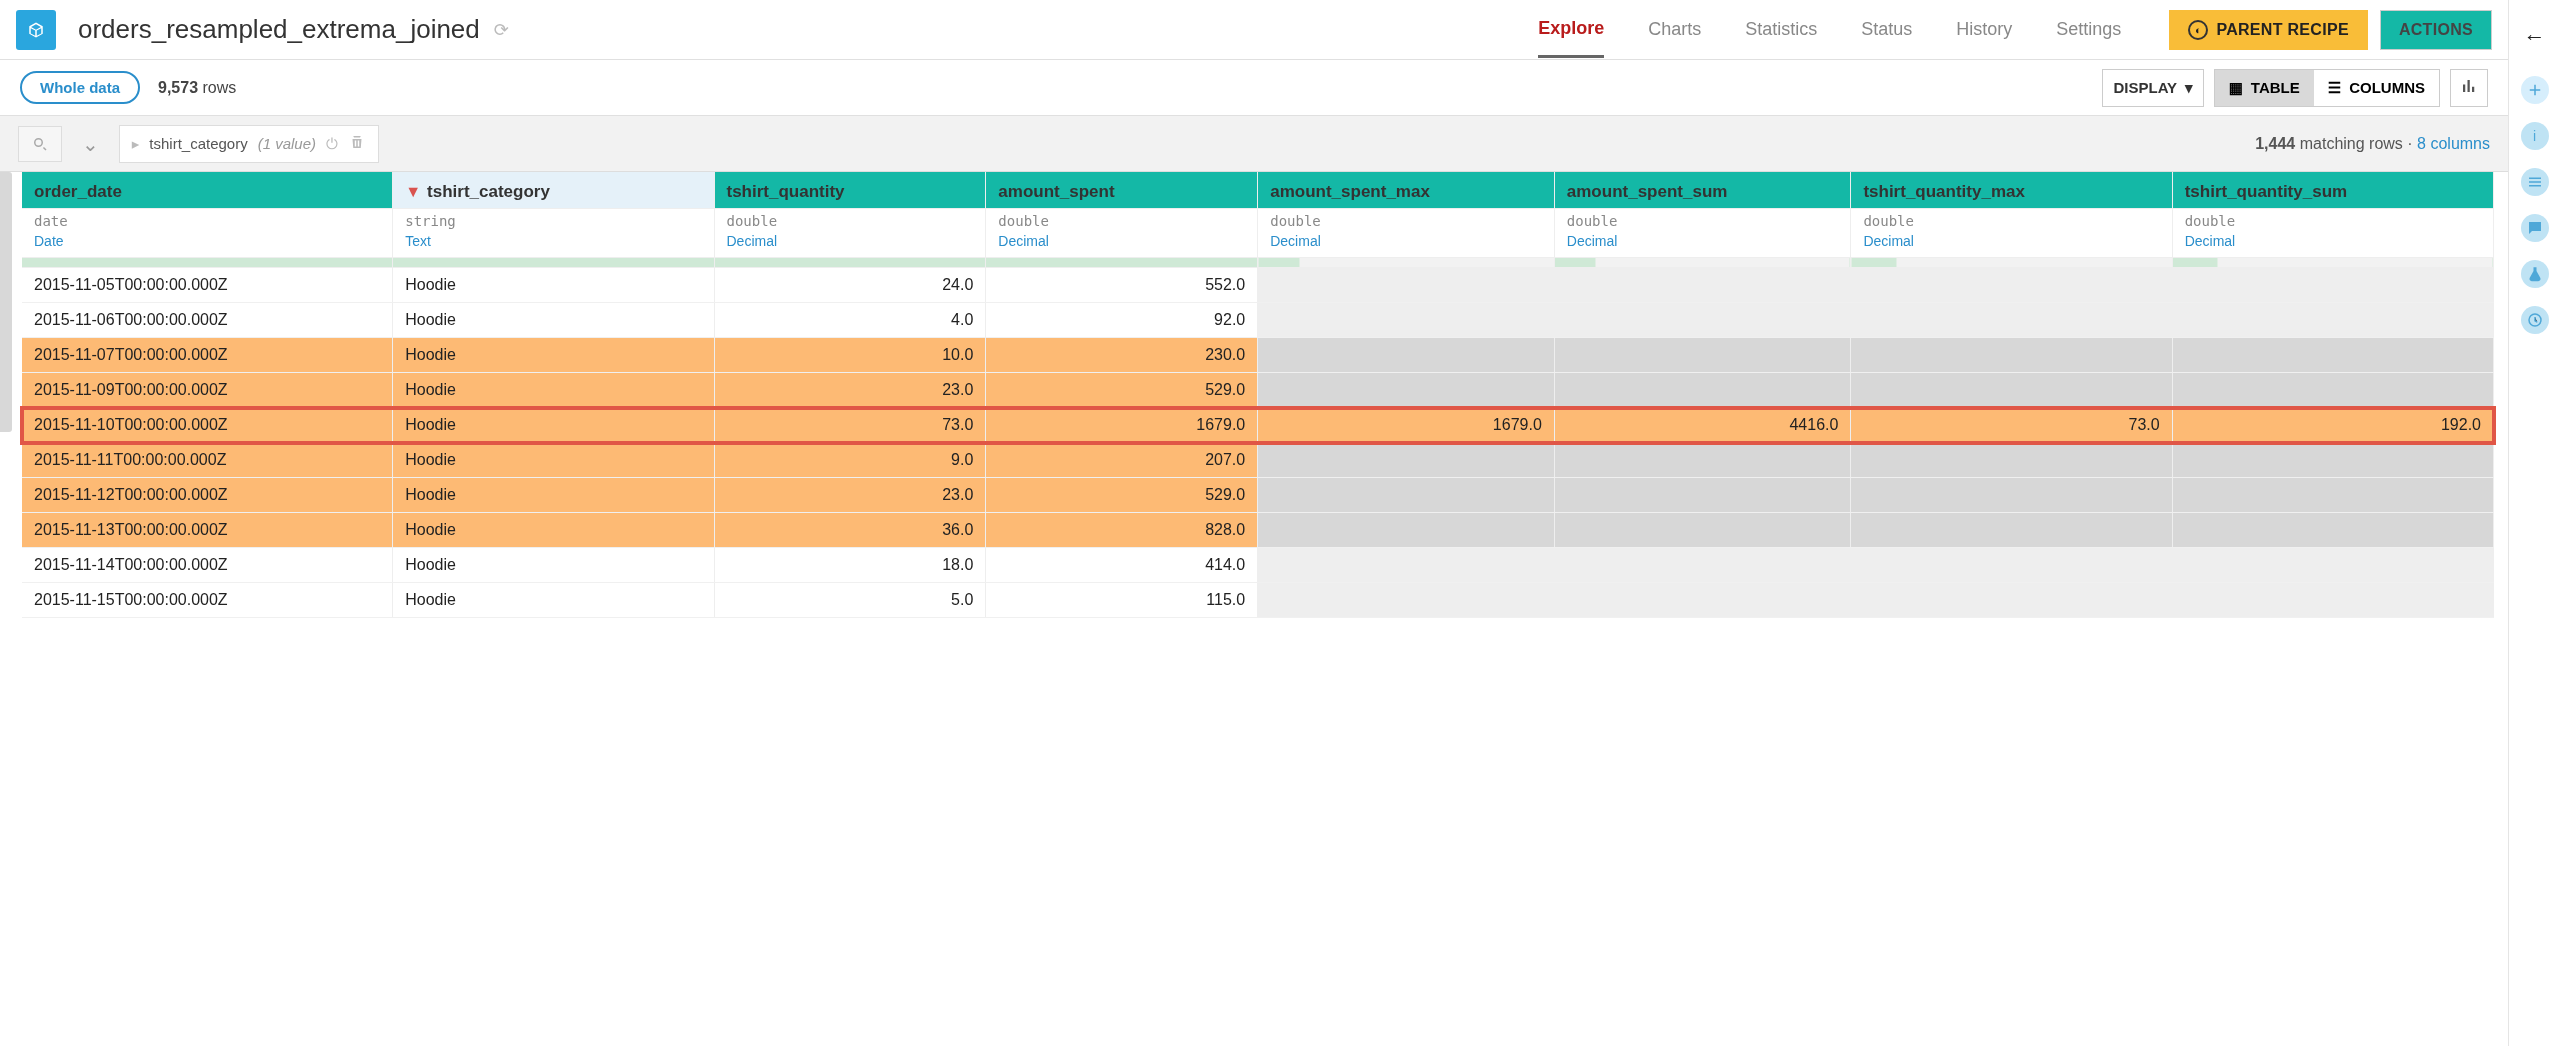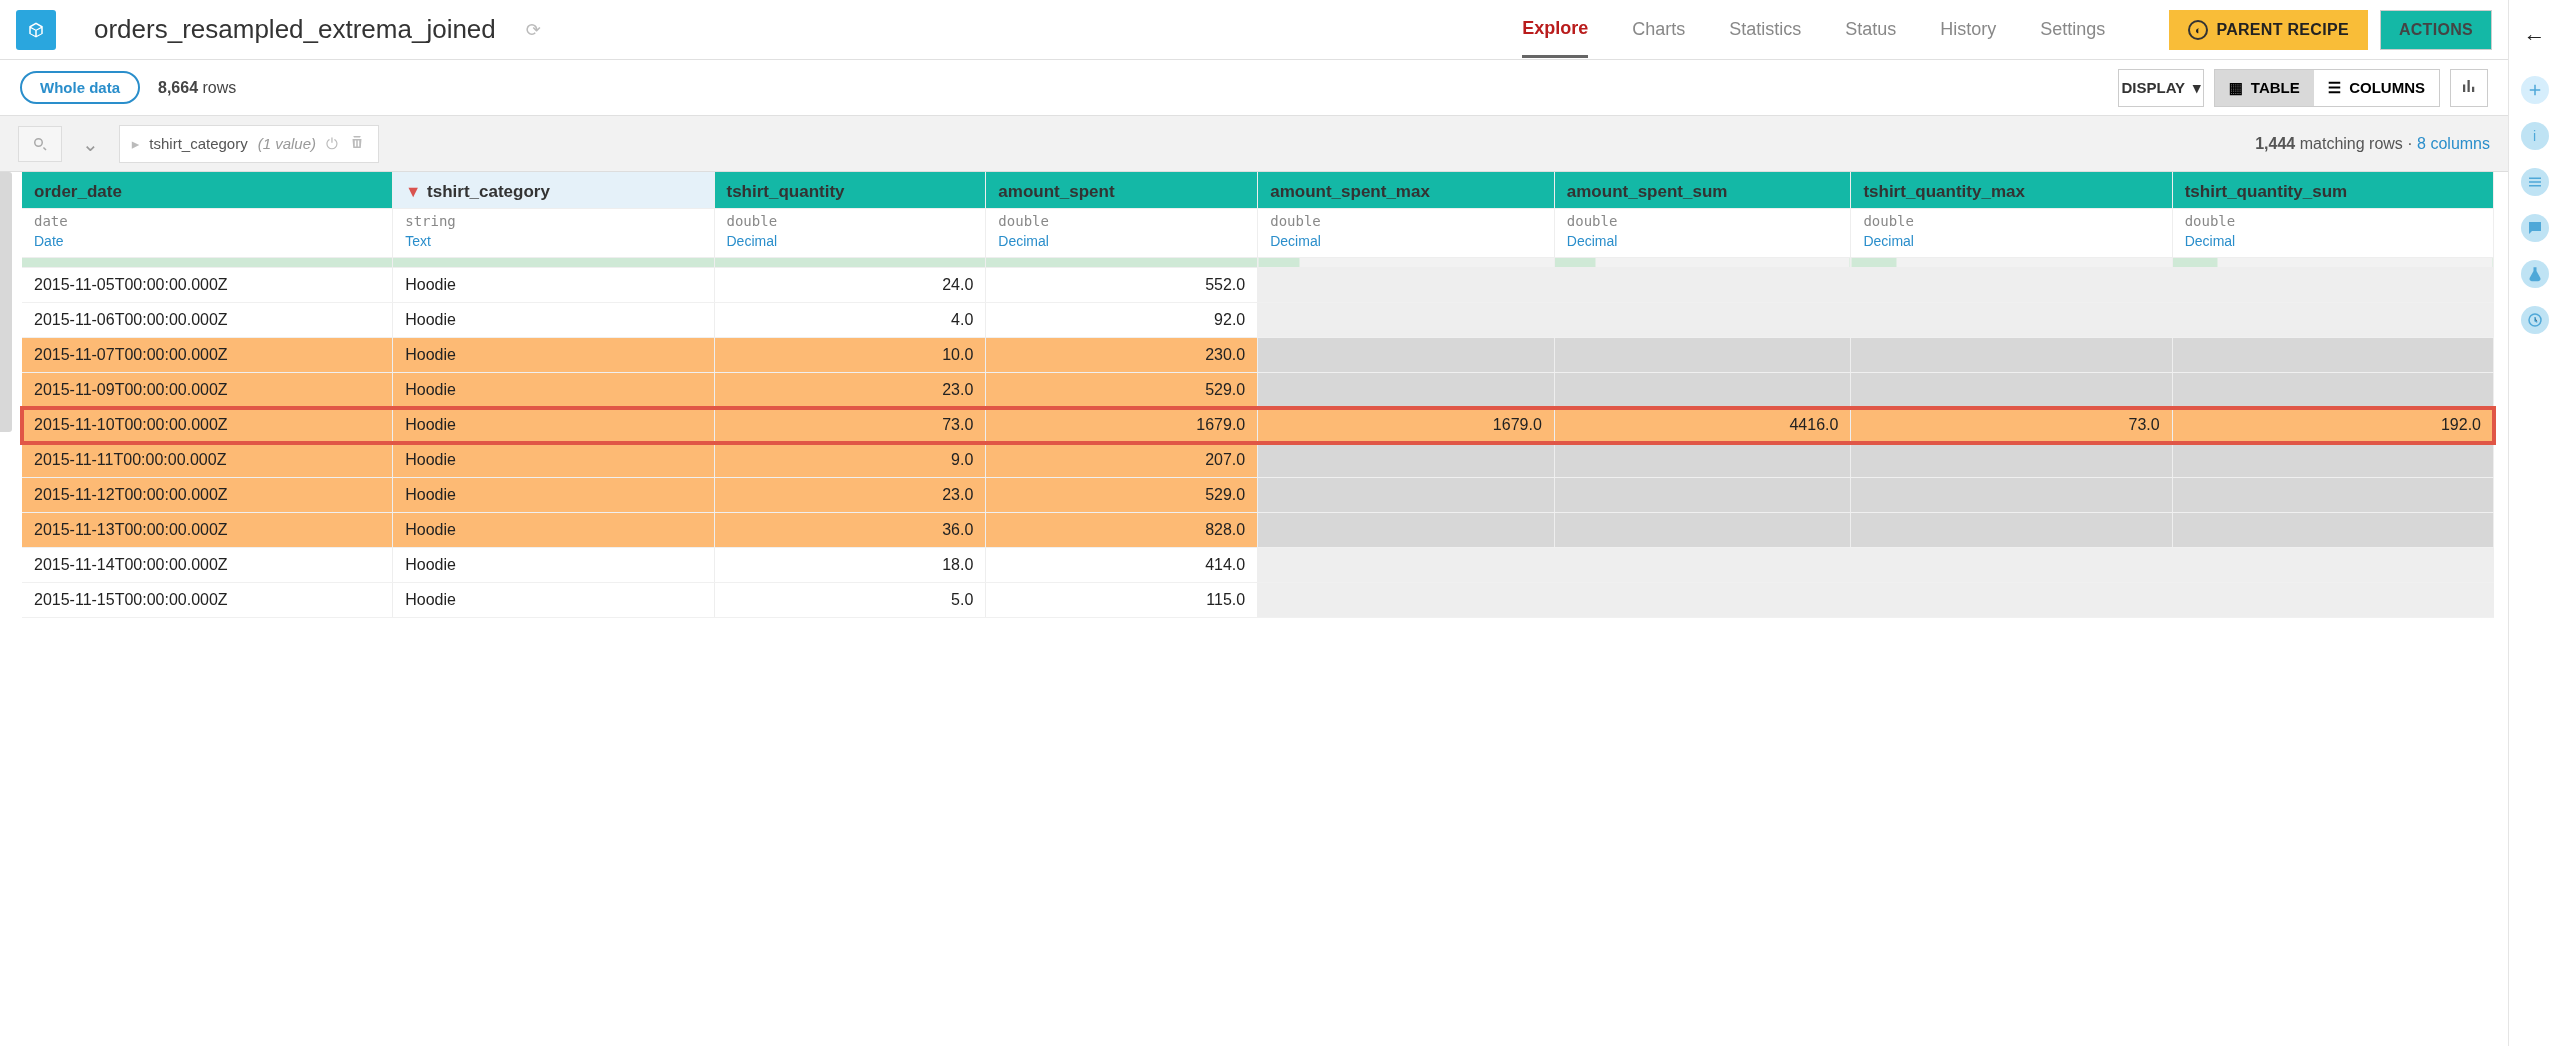--- a/index.html
+++ b/index.html
@@ -36,21 +36,20 @@
   color: #222; cursor:pointer; font-size:22px;
 }
 
 
 .header {
   height: 60px;
   border-bottom: 1px solid #e0e0e0;
   display: flex;
   align-items: center;
   padding: 0 16px;
-  gap: 16px;
 }
 .logo {
   width: 40px; height: 40px;
   background: #2aa6de;
   border-radius: 3px;
   display:flex; align-items:center; justify-content:center;
   color:#fff; font-size:18px;
   margin-right: 22px;
 }
 .dataset-title {
@@ -122,21 +121,21 @@
   border-radius: 20px;
   padding: 6px 18px;
   font-weight: 700;
   font-size: 15px;
   cursor: pointer;
 }
 .row-count { margin-left: 18px; font-size:16px; color:#444; }
 .row-count b { font-weight:700; }
 .fb-right { margin-left:auto; display:flex; gap:10px; align-items:center; }
 .display-btn {
-  border:1px solid #ccc; height:38px; padding:0 2px;
+  border:1px solid #ccc; height:38px; padding:0 10px;
   display:flex; align-items:center; gap:8px; cursor:pointer;
   font-weight:700; font-size:15px; background:#fff;
 }
 .toggle-group { display:flex; border:1px solid #ccc; height:38px; }
 .toggle-btn {
   padding:0 14px; display:flex; align-items:center; gap:8px;
   cursor:pointer; font-weight:700; font-size:15px; background:#fff;
   border:none;
 }
 .toggle-btn.active { background:#d9d9d9; }
@@ -257,21 +256,21 @@
         </button>
         <button class="btn">
           <span>ACTIONS</span>
         </button>
       </div>
     </div>
 
     <div class="filter-bar">
       <div class="whole-data">Whole data</div>
       <div class="row-count">
-        <b>8,664</b>
+        <b>9,573</b>
         <span>rows</span>
       </div>
       <div class="fb-right">
         <div class="display-btn">
           <span>DISPLAY</span>
           <span>▾</span>
         </div>
         <div class="toggle-group">
           <button class="toggle-btn active">
             <span>▦</span>

